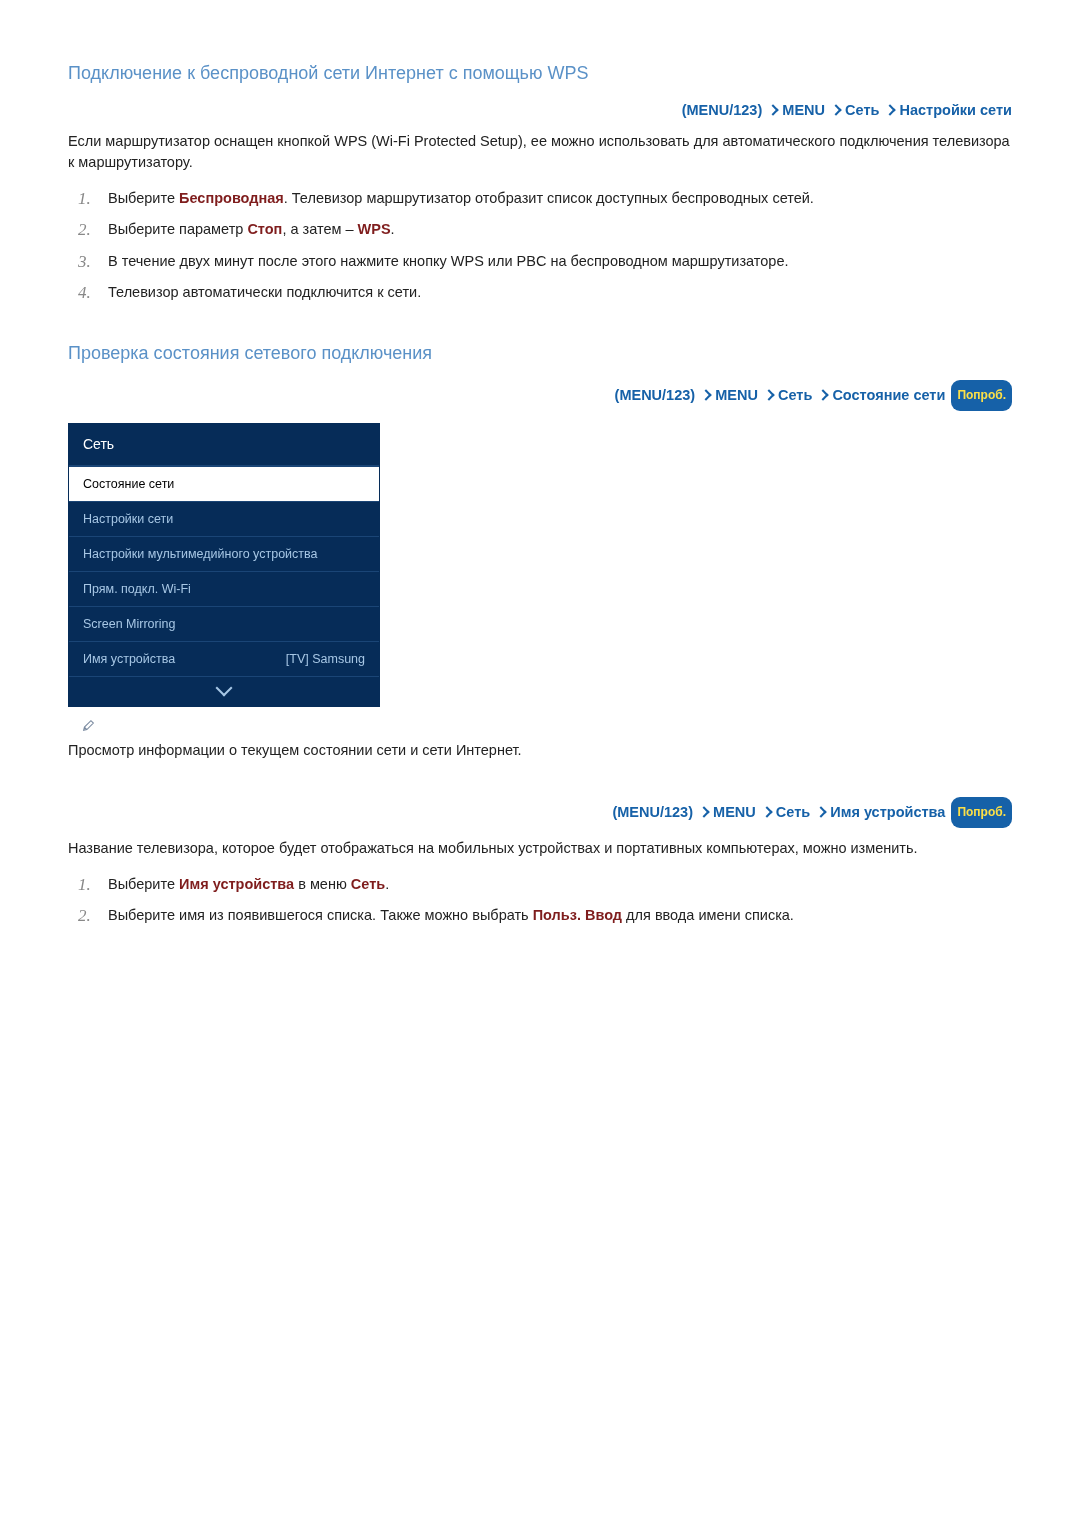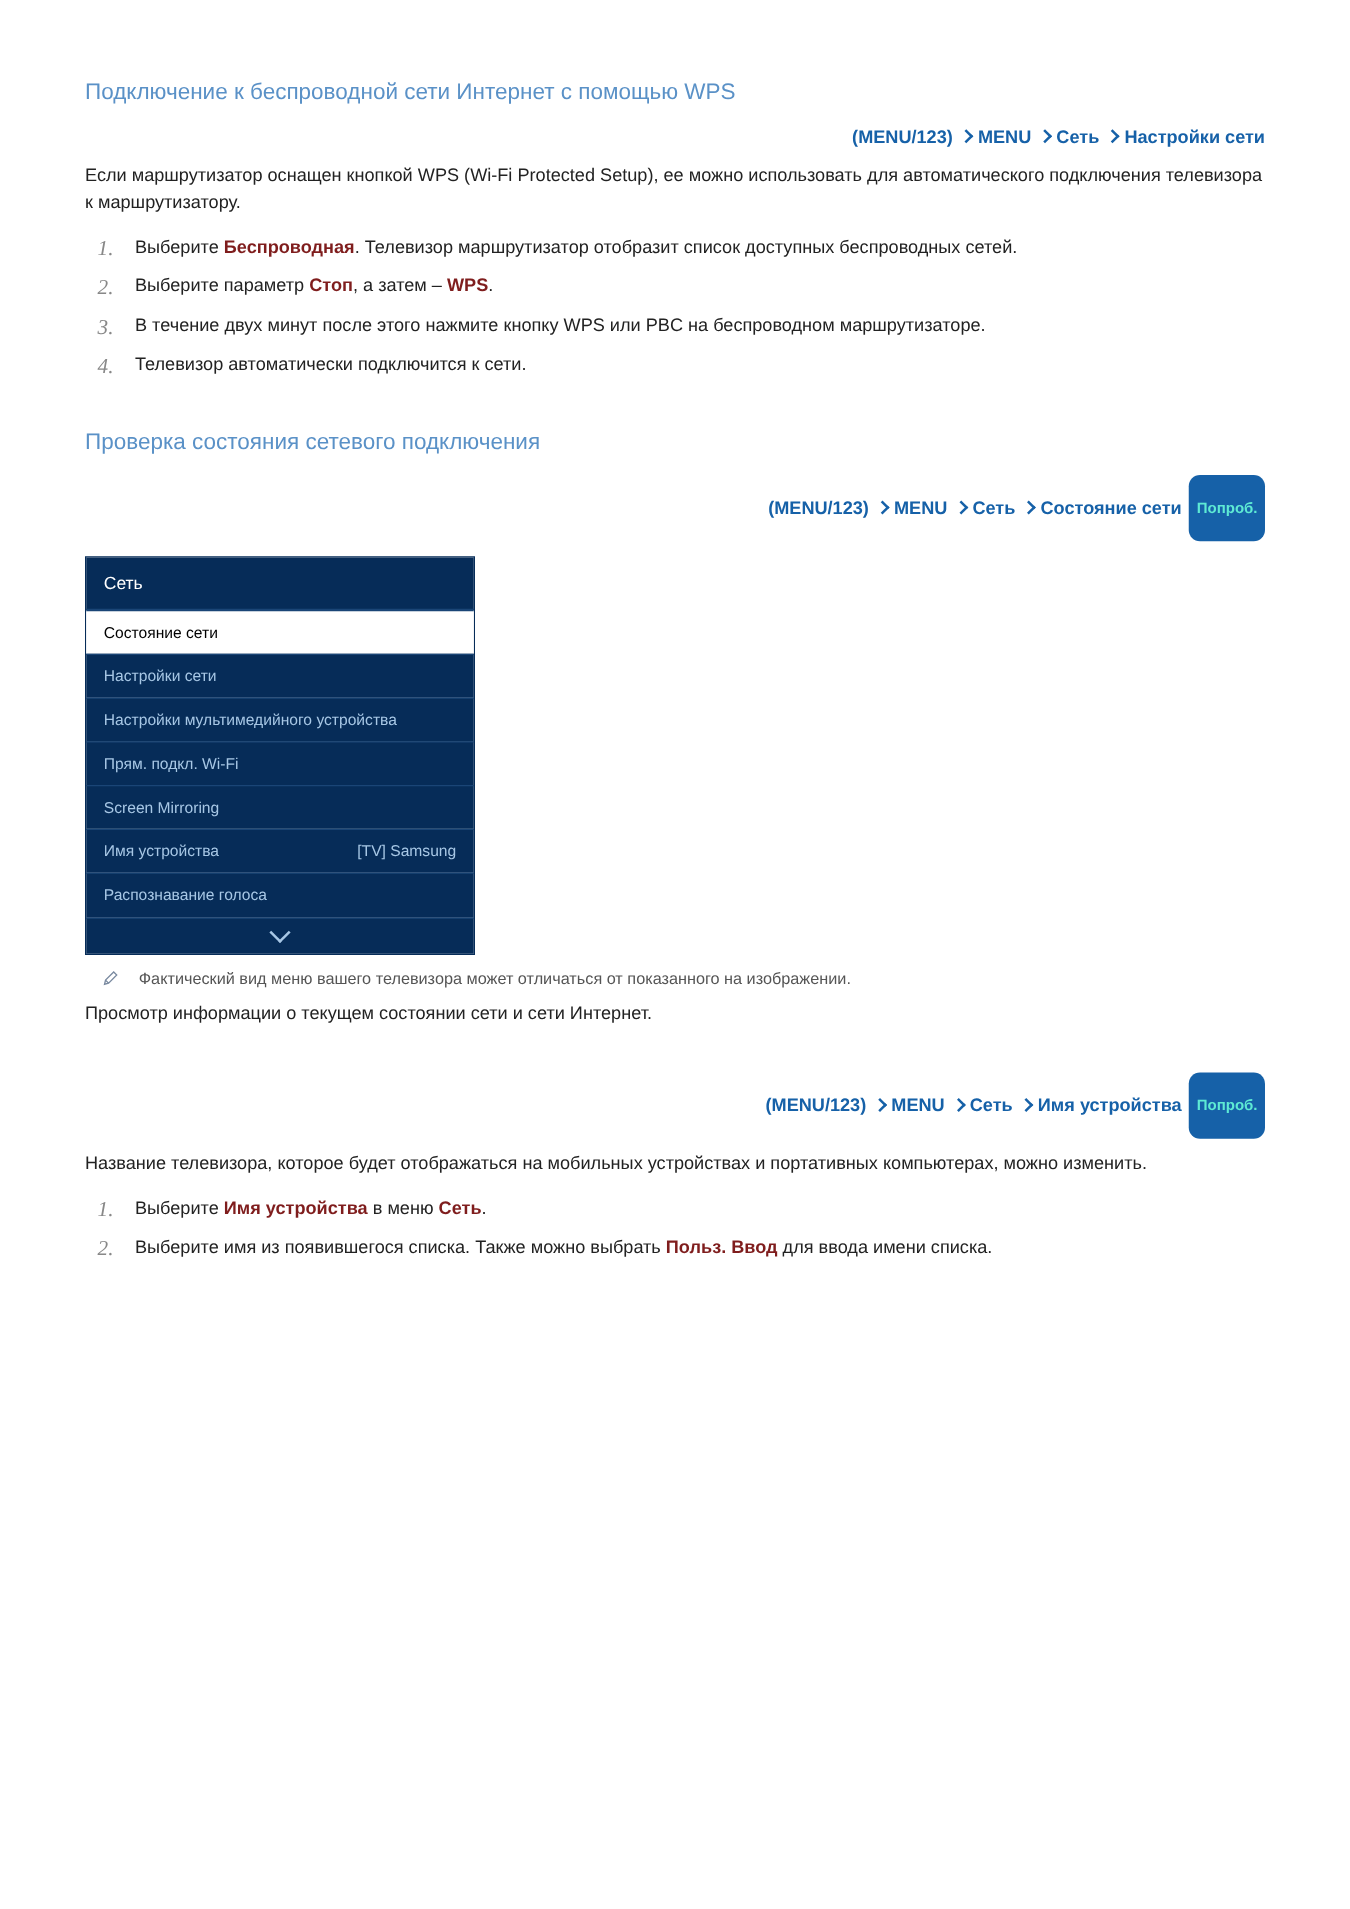--- a/index.html
+++ b/index.html
@@ -44,24 +44,24 @@
     border-right: 2px solid #1661a8;
     transform: rotate(45deg);
   }
   .bold-blue {
     color: #7f1d1d;
     font-weight: bold;
   }
   .try-tag {
     display: inline-block;
     background: #1661a8;
-    color: #5eead4;
+    color: #fde047;
     font-size: 12px;
     font-weight: bold;
-    padding: 18px 6px;
+    padding: 7px 6px;
     border-radius: 9px;
     margin-left: 2px;
     vertical-align: 1px;
   }
   p { margin: 6px 0 14px 0; }
   ol.steps {
     list-style: none;
     padding: 0;
     margin: 8px 0 32px 0;
   }
@@ -196,33 +196,29 @@
     <div class="menu-item">
         <span>Прям. подкл. Wi-Fi</span>
       </div>
     <div class="menu-item">
         <span>Screen Mirroring</span>
       </div>
     <div class="menu-item">
       <span>Имя устройства</span>
       <span>[TV] Samsung</span>
     </div>
-    <div class="menu-item">
-        <span>Распознавание голоса</span>
-      </div>
     <div class="menu-arrow"><span class="down"></span></div>
   </div>
 
   <div class="note">
     <span class="pencil">
       <svg viewBox="0 0 16 16">
           <path d="M2 14 L3 10 L11 2 L14 5 L6 13 Z M3 10 L6 13" fill="none" stroke="#7a8aa0" stroke-width="1.3"></path>
         </svg>
     </span>
-    <span>Фактический вид меню вашего телевизора может отличаться от показанного на изображении.</span>
   </div>
   <p>Просмотр информации о текущем состоянии сети и сети Интернет.</p>
 </div>
 
 <div class="section">
   <div class="breadcrumb">
     (<span>MENU/123</span>)
     <span class="chev"></span>
     <span>MENU</span>
     <span class="chev"></span>

